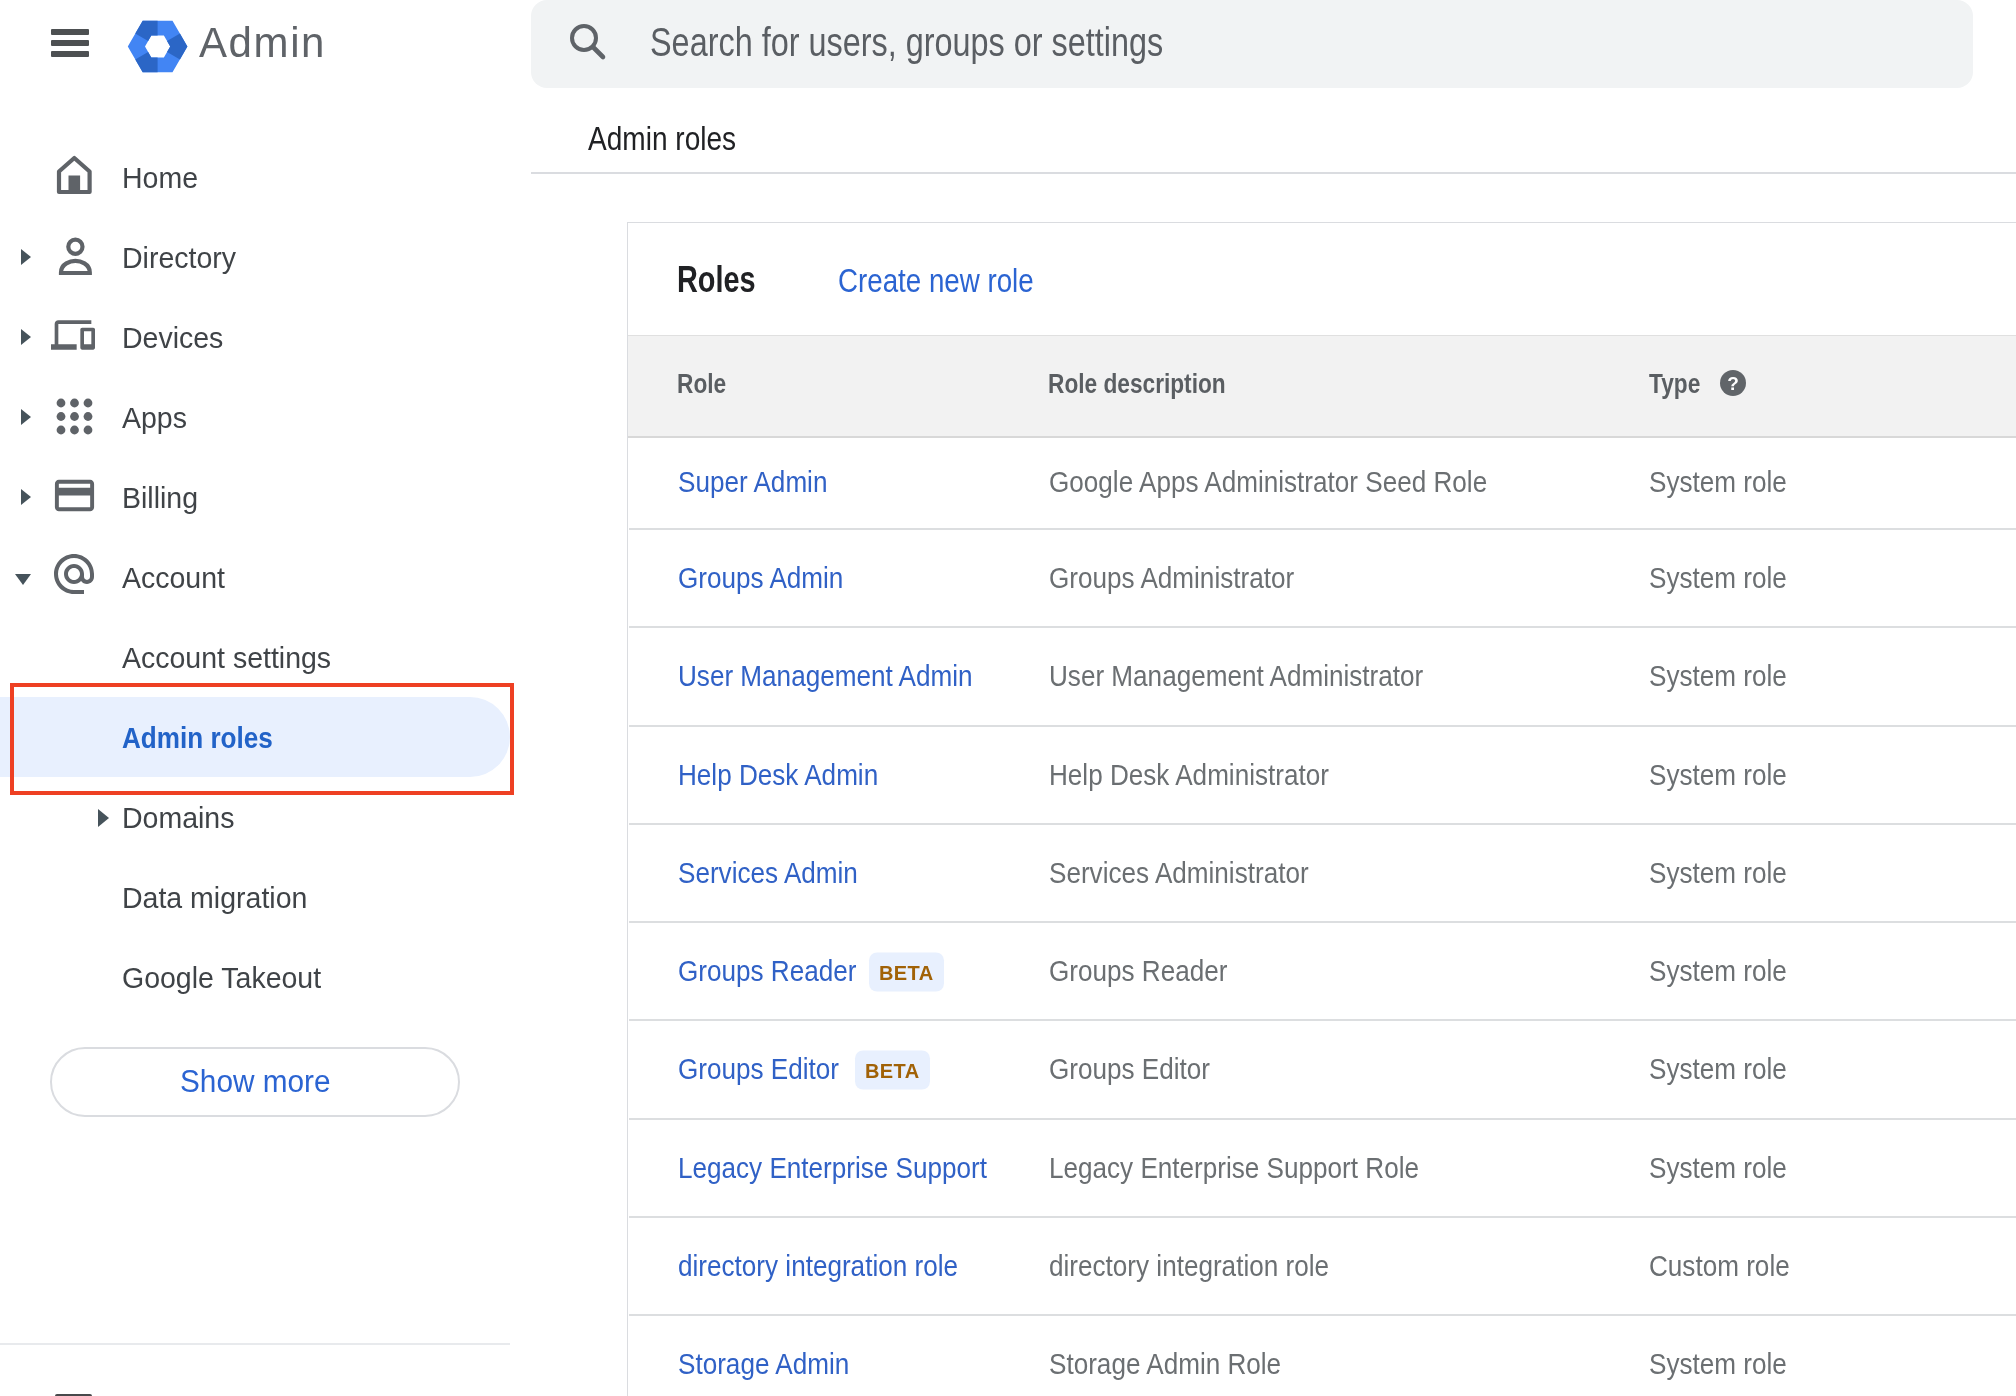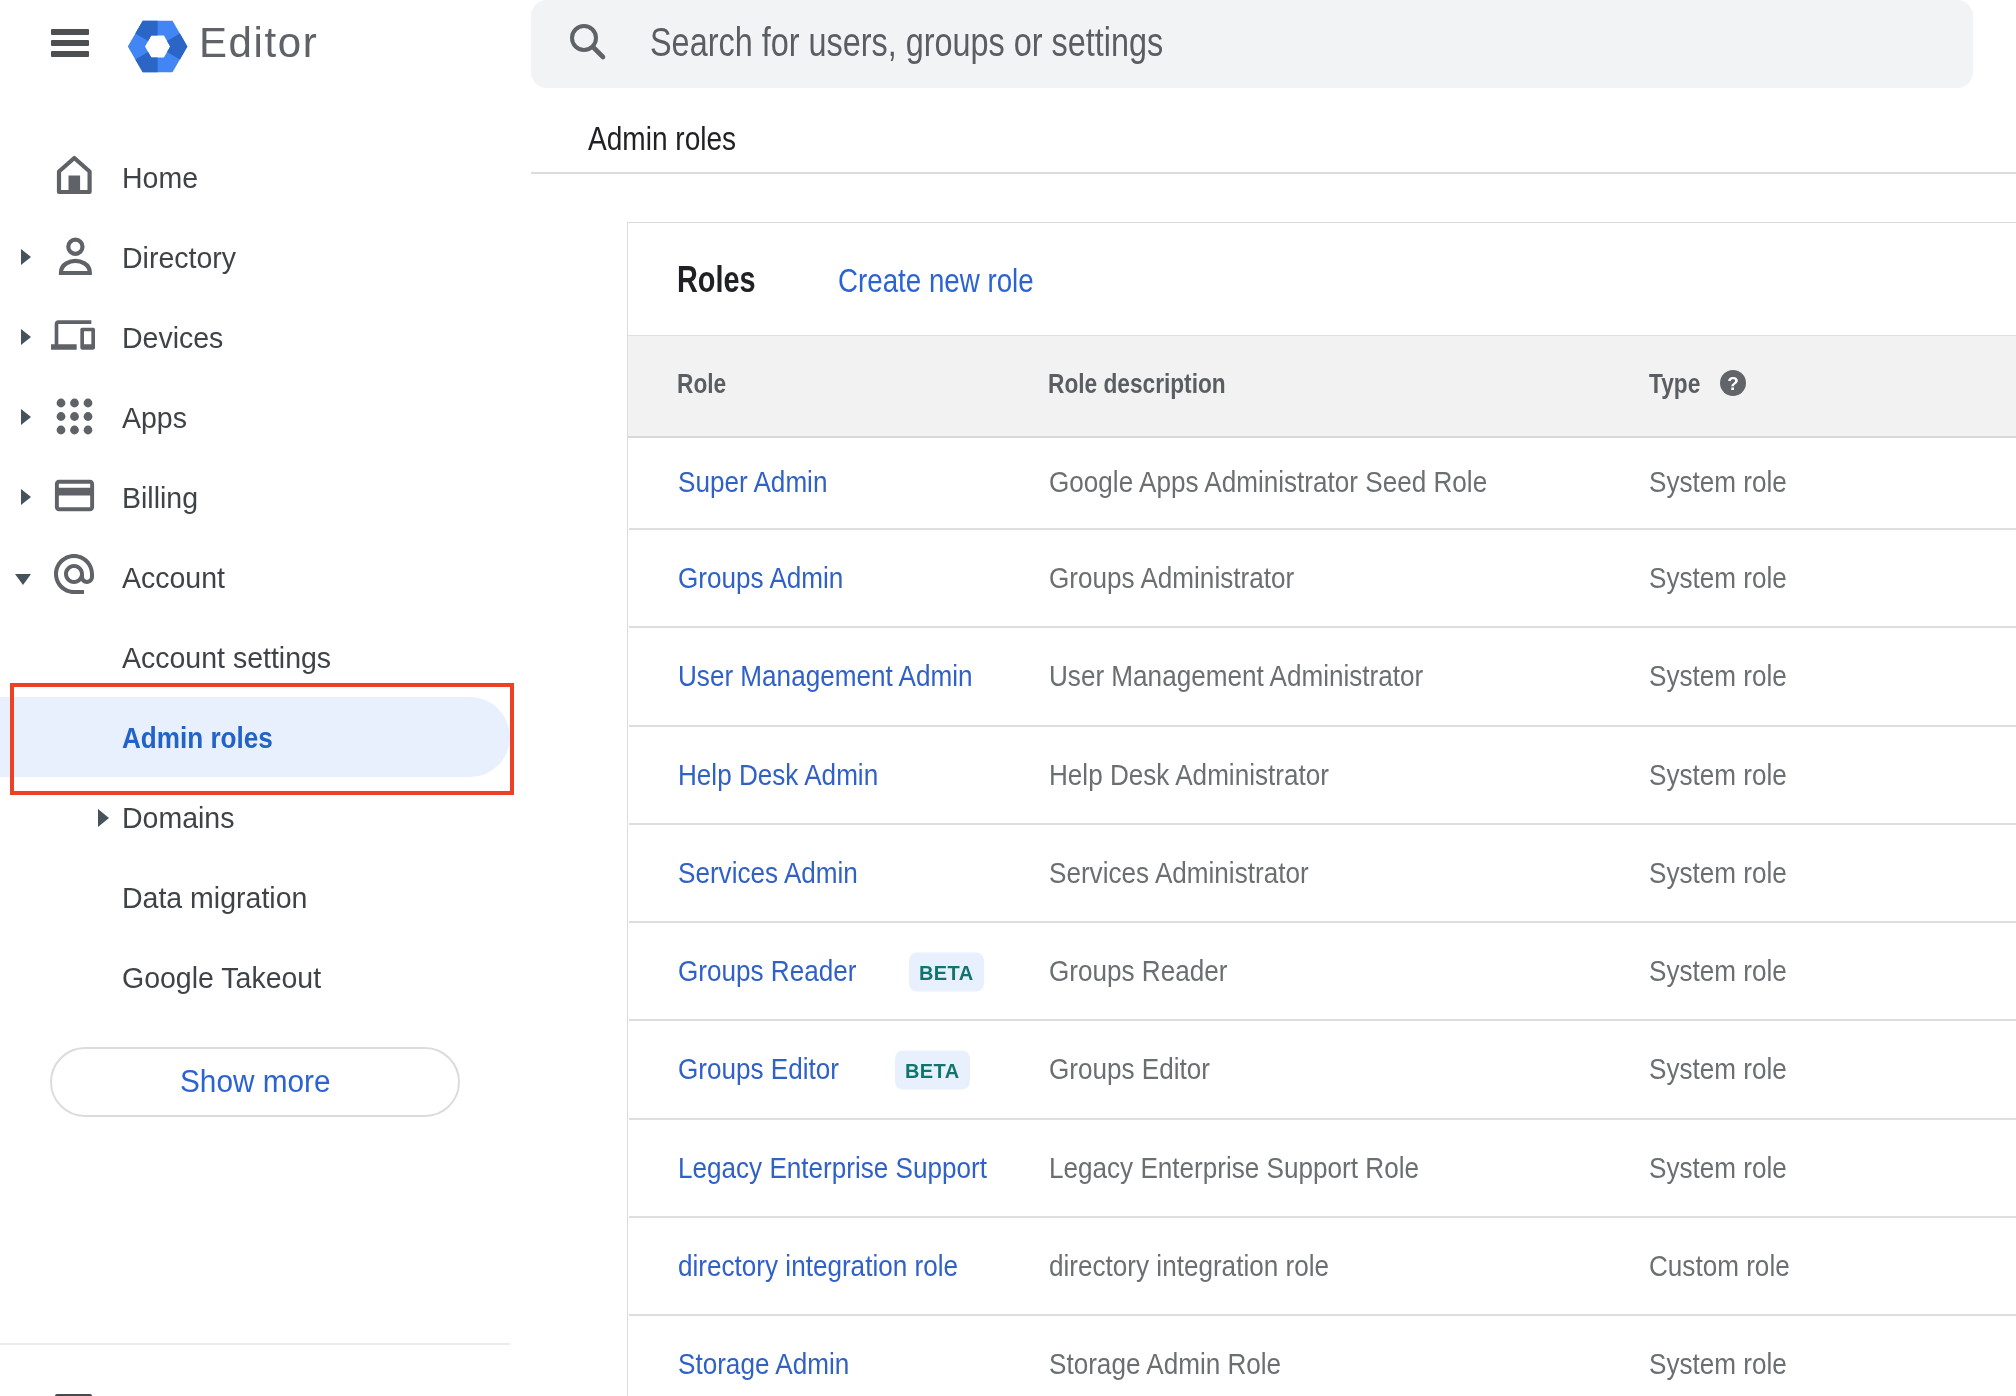--- a/index.html
+++ b/index.html
@@ -6,39 +6,39 @@
   body{width:2016px;height:1396px;position:relative;overflow:hidden;background:#fff;
        font-family:"Liberation Sans", sans-serif;}
   .abs{position:absolute;}
   .vc{position:absolute;transform:translateY(-50%) scaleX(var(--sx,1));transform-origin:left center;line-height:1;white-space:nowrap;}
   .navtxt{font-size:30px;color:#3f4347;--sx:.95;}
   .subtxt{font-size:30px;color:#3f4347;--sx:.95;}
   .tri-r{width:0;height:0;border-left:10px solid #46535b;border-top:8px solid transparent;border-bottom:8px solid transparent;}
   .tri-d{width:0;height:0;border-top:11px solid #46535b;border-left:8px solid transparent;border-right:8px solid transparent;}
   .row-link{font-size:29px;color:#3061c6;--sx:.90;}
   .row-desc{font-size:29px;color:#6b6f72;--sx:.90;}
-  .beta{position:absolute;transform:translateY(-50%);background:#e8f0fe;color:#0f766e;
+  .beta{position:absolute;transform:translateY(-50%);background:#e8f0fe;color:#a16207;
         font-size:20px;font-weight:bold;letter-spacing:.4px;border-radius:8px;
-        padding:9.5px 10px;line-height:1;margin-left:40px;}
+        padding:9.5px 10px;line-height:1;}
 </style>
 </head>
 <body>
 
 <div class="abs" style="left:51px;top:29px;width:38px;height:6px;background:#4d5052;border-radius:1px;"></div>
 <div class="abs" style="left:51px;top:40px;width:38px;height:6px;background:#4d5052;border-radius:1px;"></div>
 <div class="abs" style="left:51px;top:51px;width:38px;height:6px;background:#4d5052;border-radius:1px;"></div>
 
 <svg class="abs" style="left:126px;top:19px;" width="63" height="56" viewBox="0 0 63 56">
   <path fill-rule="evenodd" fill="#4285f4" d="M1.8 27.5 L16.7 1.7 L46.5 1.7 L61.4 27.5 L46.5 53.3 L16.7 53.3 Z
        M19.0 27.5 L25.3 38.4 L37.9 38.4 L44.2 27.5 L37.9 16.6 L25.3 16.6 Z"></path>
   <path fill="#2b66c6" d="M9.25 14.6 L16.7 1.7 L31.6 1.7 L31.6 16.6 L25.3 16.6 L22.15 22.05 Z"></path>
   <path fill="#2b66c6" d="M53.95 14.6 L61.4 27.5 L53.95 40.4 L41.05 32.95 L44.2 27.5 L41.05 22.05 Z"></path>
   <path fill="#2b66c6" d="M31.6 53.3 L16.7 53.3 L9.25 40.4 L22.15 32.95 L25.3 38.4 L31.6 38.4 Z"></path>
 </svg>
-<div class="vc" style="left:199px;top:43px;font-size:42px;color:#5f6368;letter-spacing:1.6px;">Editor</div>
+<div class="vc" style="left:199px;top:43px;font-size:42px;color:#5f6368;letter-spacing:1.6px;">Admin</div>
 
 <div class="abs" style="left:531px;top:0px;width:1442px;height:88px;background:#f1f3f4;border-radius:16px;"></div>
 <svg class="abs" style="left:566px;top:19px;" width="44" height="44" viewBox="0 0 44 44">
   <circle cx="18" cy="19" r="12" fill="none" stroke="#5f6368" stroke-width="4"></circle>
   <line x1="27" y1="28" x2="37" y2="38" stroke="#5f6368" stroke-width="4.6" stroke-linecap="round"></line>
 </svg>
 <div class="vc" style="left:650px;top:42px;font-size:40px;color:#5a5e63;--sx:.81;">Search for users, groups or settings</div>
 
 <svg class="abs" style="left:56px;top:154px;" width="37" height="42" viewBox="0 0 37 42">
   <path d="M18.3 4 L3.0 17.5 V38 H33.6 V17.5 Z" fill="none" stroke="#5f6368" stroke-width="4.2" stroke-linejoin="round"></path>

